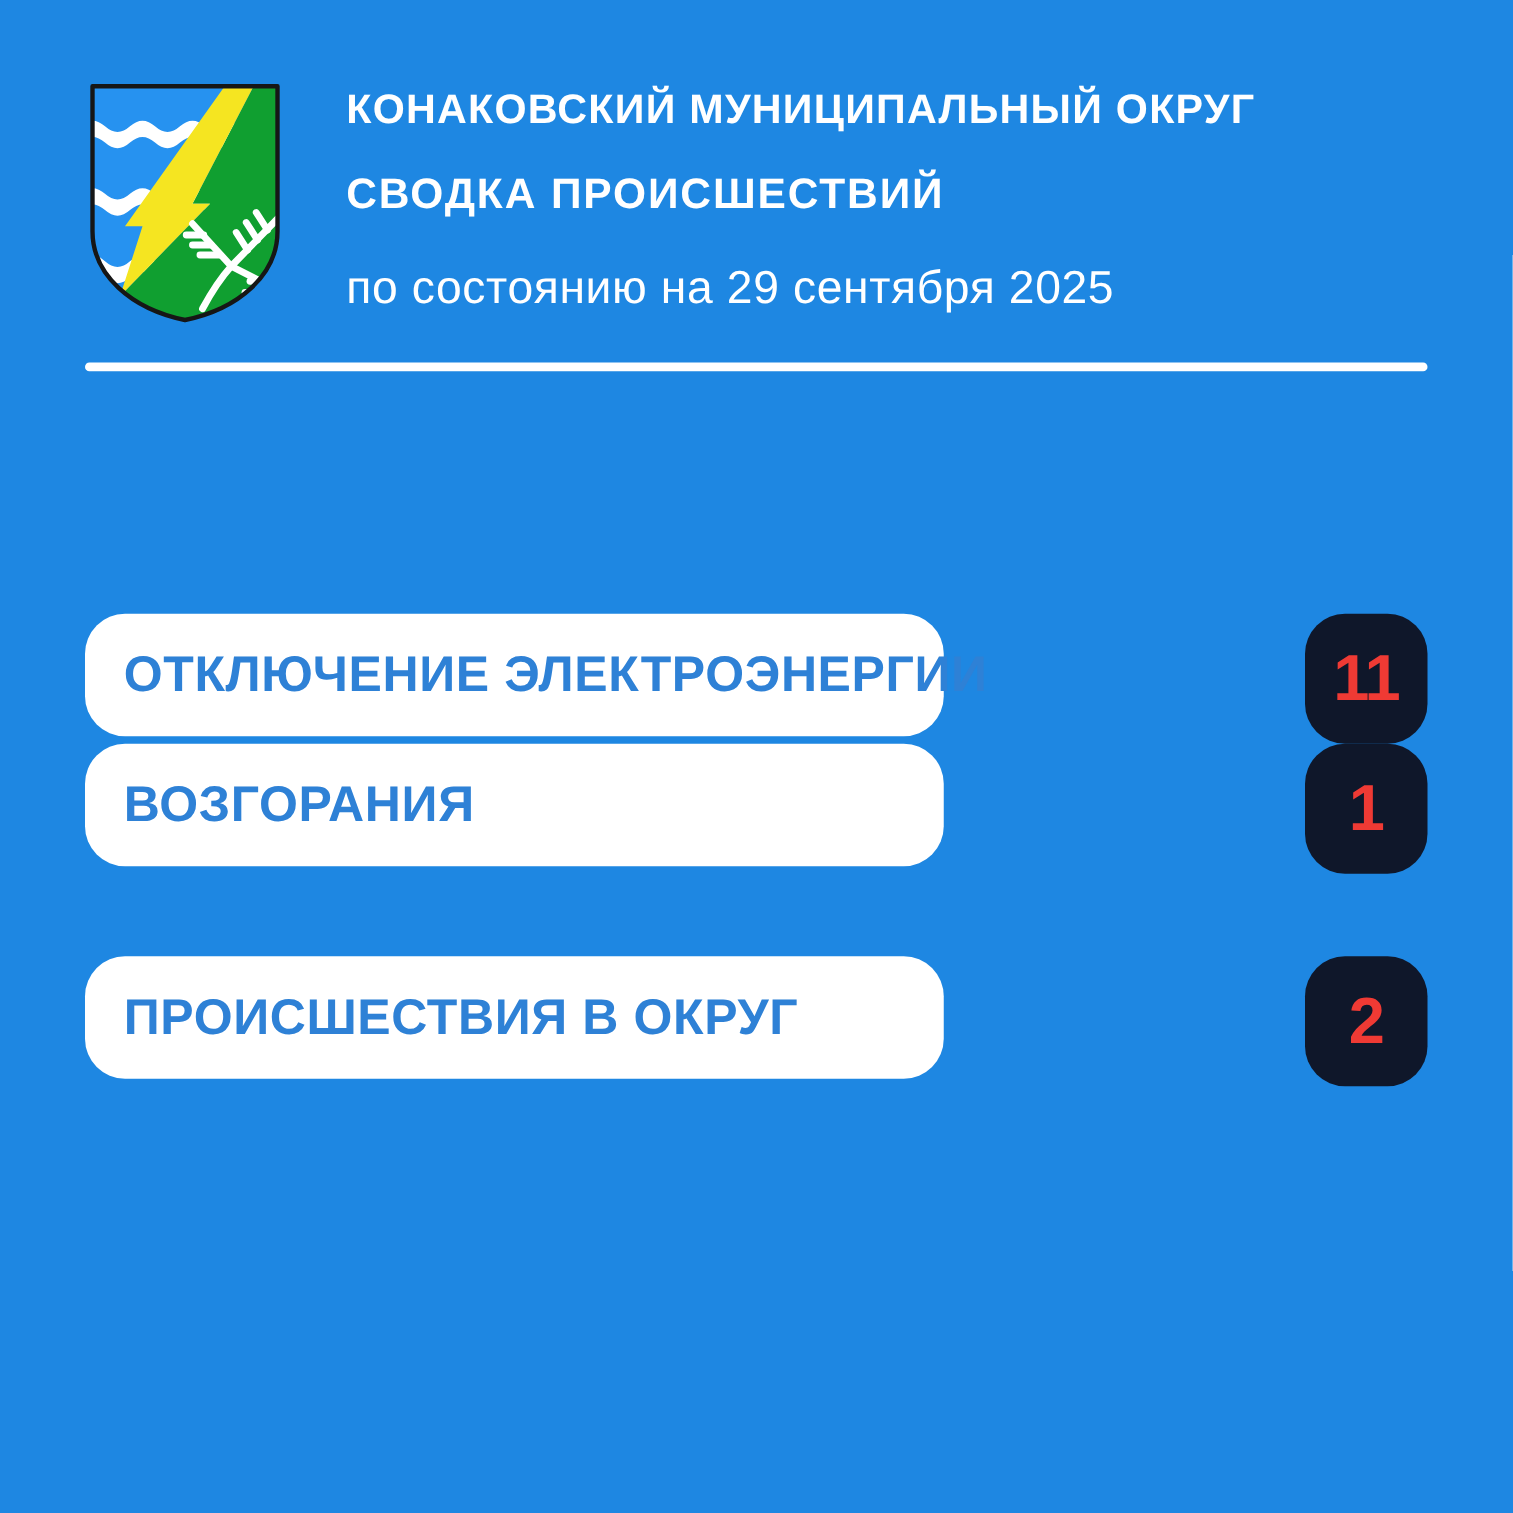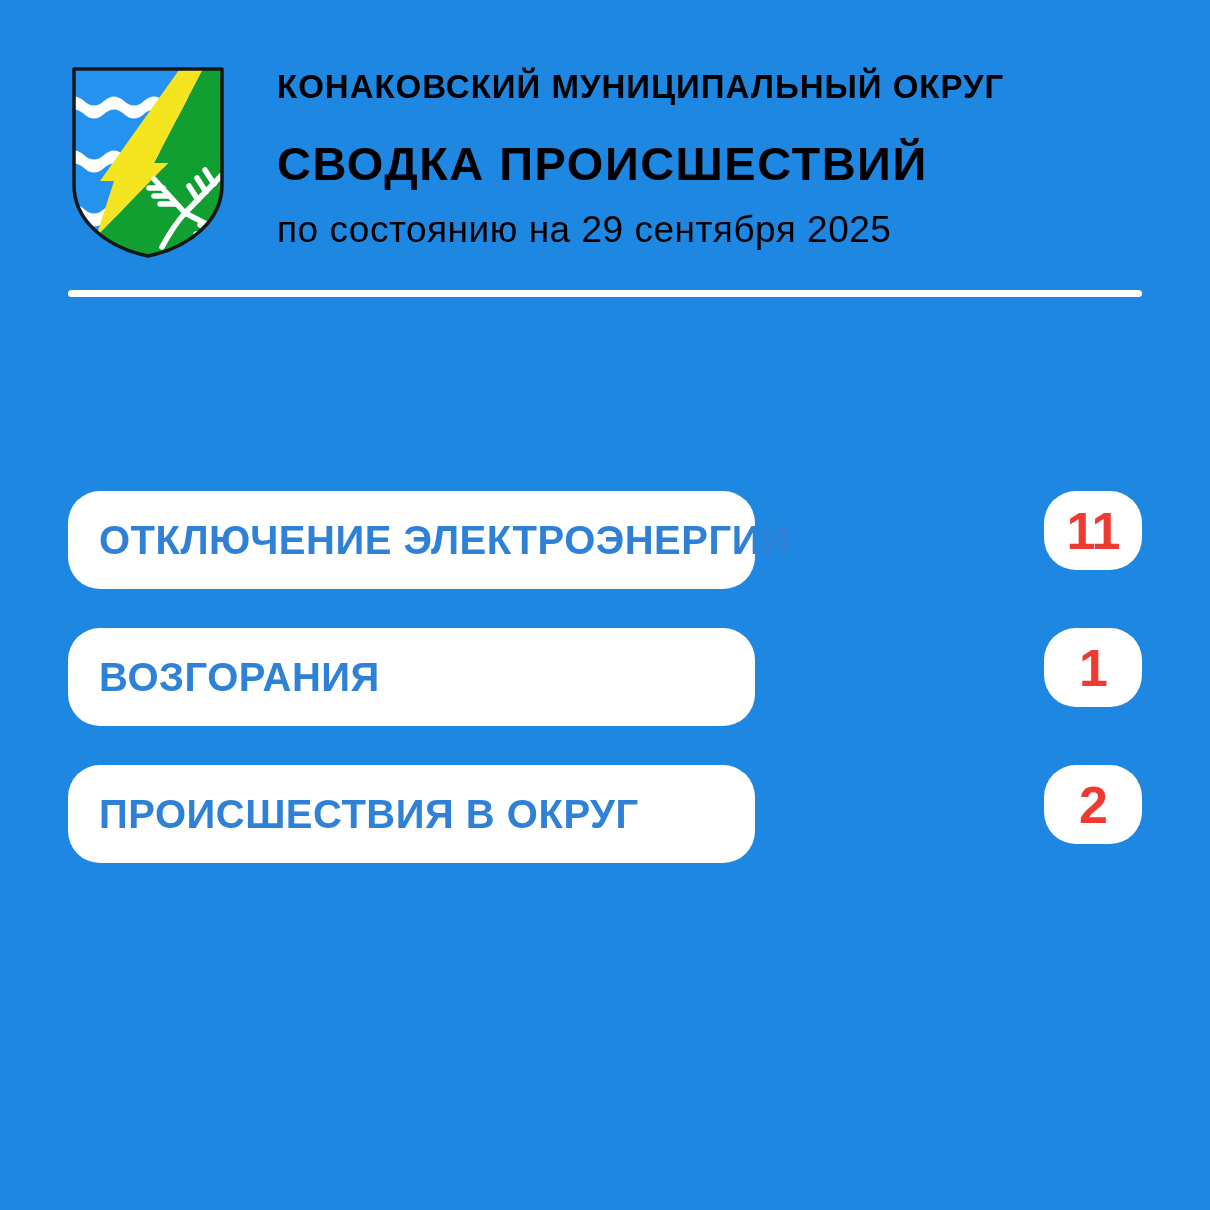--- a/index.html
+++ b/index.html
@@ -9,50 +9,50 @@
     -webkit-font-smoothing:antialiased;
   }
   .canvas{
     position:relative;width:1210px;height:1210px;
     background:#1E87E2;overflow:hidden;
   }
   
   .emblem{
     position:absolute;left:68px;top:63px;width:160px;height:200px;
   }
-  .hdr-line{position:absolute;left:277px;color:#000000;white-space:nowrap;}
+  .hdr-line{position:absolute;left:277px;color:#ffffff;white-space:nowrap;}
   .municipality{
     top:68px;font-size:33px;font-weight:800;letter-spacing:1px;
   }
   .report-title{
-    top:136px;font-size:47px;font-weight:800;letter-spacing:1.5px;
+    top:136px;font-size:34px;font-weight:800;letter-spacing:1.5px;
   }
   .report-date{
     top:209px;font-size:37px;font-weight:400;letter-spacing:0.5px;
   }
   .divider{
     position:absolute;left:68px;top:290px;width:1074px;height:7px;
     background:#FFFFFF;border-radius:4px;
   }
   
   .row{position:absolute;left:68px;width:1074px;height:98px;}
-  .row1{top:491px;} .row2{top:628px;text-align:right;} .row3{top:765px;}
+  .row1{top:491px;} .row2{top:595px;text-align:right;} .row3{top:765px;}
   .pill{
     position:absolute;left:0;top:0;width:687px;height:98px;
     background:#FFFFFF;border-radius:32px;
     display:flex;align-items:center;
   }
   .pill-label{
     padding-left:31px;
     font-size:40px;font-weight:800;color:#2E81D6;
     letter-spacing:0.5px;white-space:nowrap;
   }
   .count-badge{
-    position:absolute;right:0;top:0;width:98px;height:79px;
-    background:#ffffff;border-radius:32px;
+    position:absolute;right:0;top:0;width:98px;height:104px;
+    background:#0f172a;border-radius:32px;
     display:flex;align-items:center;justify-content:center;
   }
   .count-num{
     font-size:52px;font-weight:800;color:#EF3A34;letter-spacing:-1px;
   }
 </style>
 </head>
 <body>
 
 <div class="canvas">

